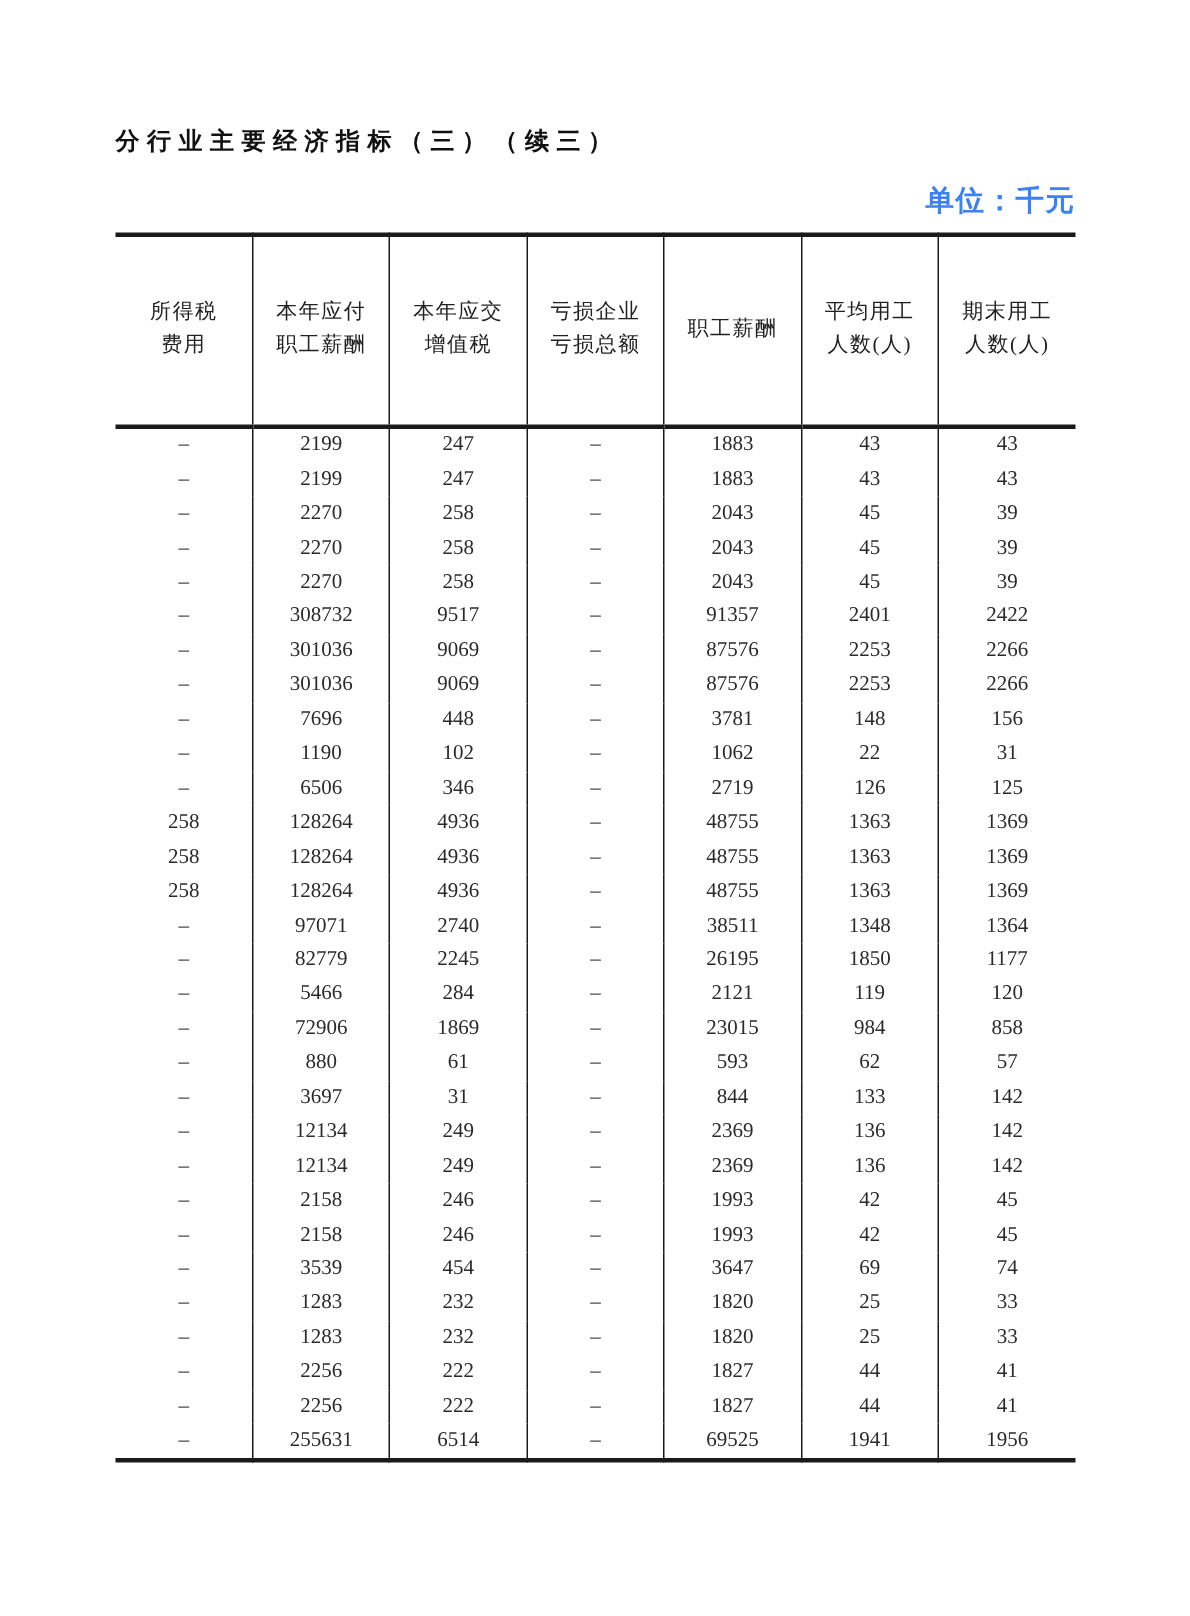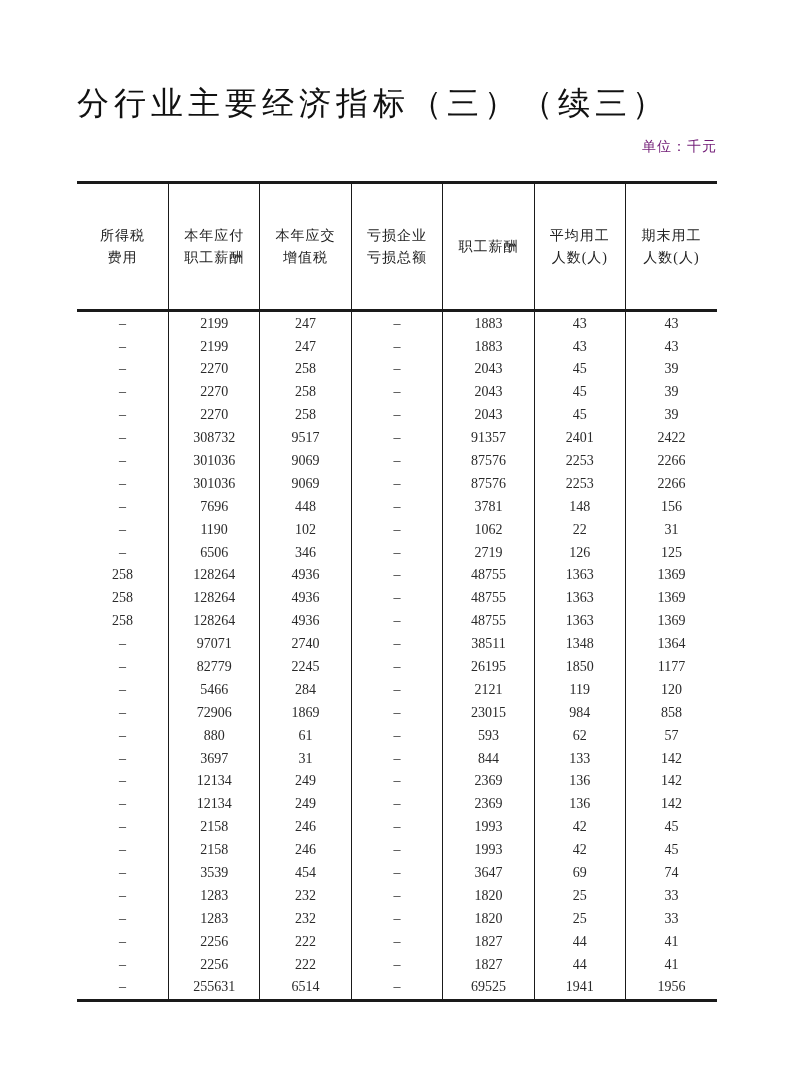--- a/index.html
+++ b/index.html
@@ -12,36 +12,37 @@
     width: 793px;
     height: 1077px;
     background: #ffffff;
     font-family: "Liberation Serif", "DejaVu Serif", serif;
     color: #222222;
     box-sizing: border-box;
     padding: 86px 76px 0 77px;
   }
   .title {
     margin: 0;
-    font-size: 32px;
-    font-weight: normal;
+    font-size: 16px;
+    font-weight: bold;
     letter-spacing: 5px;
     color: #111111;
     line-height: 1.1;
     white-space: nowrap;
   }
   .unit {
     margin-top: 17px;
-    font-size: 14px;
+    font-size: 19px;
     text-align: right;
     letter-spacing: 1px;
-    color: #701a75;
+    color: #3b82f6;
+    font-weight: bold;
   }
   table.stats {
-    margin-top: 25px;
+    margin-top: 8px;
     width: 640px;
     border-collapse: collapse;
     table-layout: fixed;
     border-top: 3px solid #1a1a1a;
     border-bottom: 3px solid #1a1a1a;
   }
   table.stats th,
   table.stats td {
     border-left: 1px solid #1a1a1a;
     text-align: center;

